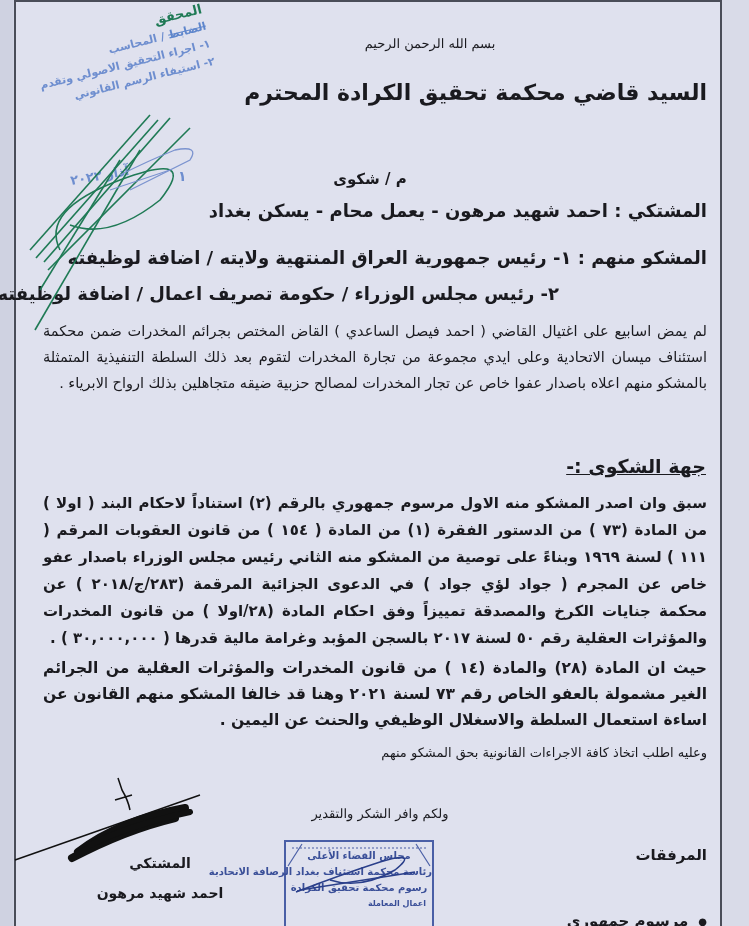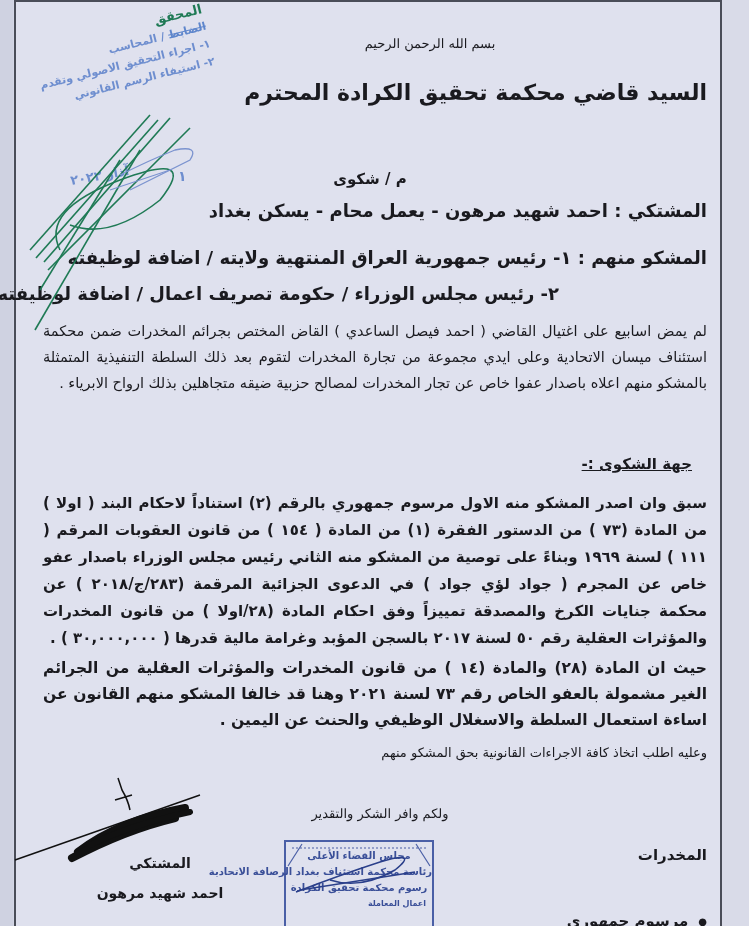--- a/index.html
+++ b/index.html
@@ -24,21 +24,21 @@
   .subject { left:300px; top:170px; width:140px; text-align:center; font-size:15px; font-weight:bold; }
   .line-b { font-size:18px; font-weight:bold; }
   .complainant { right:42px; top:200px; }
   .defendant1 { right:42px; top:233px;margin-top:14px; }
   .defendant2 { right:190px; top:283px; }
   .para {
     position:absolute; direction:rtl; text-align:justify; text-align-last:right;
     right:42px; width:664px; font-size:15px; line-height:26px;
   }
   .intro { top:318px; font-size:14.5px; }
-  .section-title { right:57px; top:455px; font-size:15px; font-weight:bold; text-decoration:underline; }
+  .section-title { right:43px; top:455px; font-size:19px; font-weight:bold; text-decoration:underline; }
   .grounds { top:490px; font-weight:bold; font-size:15px; line-height:27px; }
   .reasons { top:655px; font-weight:bold; font-size:15.5px; line-height:26px; }
   .request { right:42px; top:745px; font-size:13px; }
   .thanks { left:300px; top:806px; width:160px; text-align:center; font-family:"DejaVu Serif", serif; font-size:13px; }
   .sig-title { left:100px; top:855px; width:120px; text-align:center; font-size:14px; font-weight:bold; }
   .sig-name { left:80px; top:885px; width:160px; text-align:center; font-size:14px; font-weight:bold; }
   .attach-title { right:42px; top:846px; font-size:15px; font-weight:bold; }
   .attach-list { position:absolute; right:42px; top:872px; direction:rtl; list-style:none; margin:0; padding:0; }
   .attach-list li { font-size:15px; font-weight:bold; line-height:26px;margin-top:36px; }
   .attach-list li::before { content:"●"; font-size:10px; margin-left:10px; vertical-align:middle; }
@@ -90,21 +90,21 @@
 <div class="para intro">لم يمض اسابيع على اغتيال القاضي ( احمد فيصل الساعدي ) القاض المختص بجرائم المخدرات ضمن محكمة استئناف ميسان الاتحادية وعلى ايدي مجموعة من تجارة المخدرات لتقوم بعد ذلك السلطة التنفيذية المتمثلة بالمشكو منهم اعلاه باصدار عفوا خاص عن تجار المخدرات لمصالح حزبية ضيقه متجاهلين بذلك ارواح الابرياء .</div>
 <div class="abs section-title">جهة الشكوى :-</div>
 <div class="para grounds">سبق وان اصدر المشكو منه الاول مرسوم جمهوري بالرقم (٢) استناداً لاحكام البند ( اولا ) من المادة (٧٣ ) من الدستور الفقرة (١) من المادة ( ١٥٤ ) من قانون العقوبات المرقم ( ١١١ ) لسنة ١٩٦٩ وبناءً على توصية من المشكو منه الثاني رئيس مجلس الوزراء باصدار عفو خاص عن المجرم ( جواد لؤي جواد ) في الدعوى الجزائية المرقمة (٢٨٣/ج/٢٠١٨ ) عن محكمة جنايات الكرخ والمصدقة تمييزاً وفق احكام المادة (٢٨/اولا ) من قانون المخدرات والمؤثرات العقلية رقم ٥٠ لسنة ٢٠١٧ بالسجن المؤبد وغرامة مالية قدرها ( ٣٠,٠٠٠,٠٠٠ ) .</div>
 <div class="para reasons">حيث ان المادة (٢٨) والمادة (١٤ ) من قانون المخدرات والمؤثرات العقلية من الجرائم الغير مشمولة بالعفو الخاص رقم ٧٣ لسنة ٢٠٢١ وهنا قد خالفا المشكو منهم القانون عن اساءة استعمال السلطة والاسغلال الوظيفي والحنث عن اليمين .</div>
 <div class="abs request">وعليه اطلب اتخاذ كافة الاجراءات القانونية بحق المشكو منهم</div>
 <div class="abs thanks">ولكم وافر الشكر والتقدير</div>
 
 <div class="abs sig-title">المشتكي</div>
 <div class="abs sig-name">احمد شهيد مرهون</div>
 
-<div class="abs attach-title">المخدرات</div>
+<div class="abs attach-title">المرفقات</div>
 <ul class="attach-list">
   <li>مرسوم جمهوري</li>
   <li>توصية مجلس الوزراء</li>
 </ul>
 
 <div class="stamp">
   <span class="stamp-inner">مجلس القضاء الأعلى</span>
   <span class="stamp-inner">رئاسة محكمة استئناف بغداد الرصافة الاتحادية</span>
   <span class="stamp-inner">رسوم محكمة تحقيق الكرادة</span>
   <span class="stamp-inner stamp-fee">اعمال المعاملة</span>

